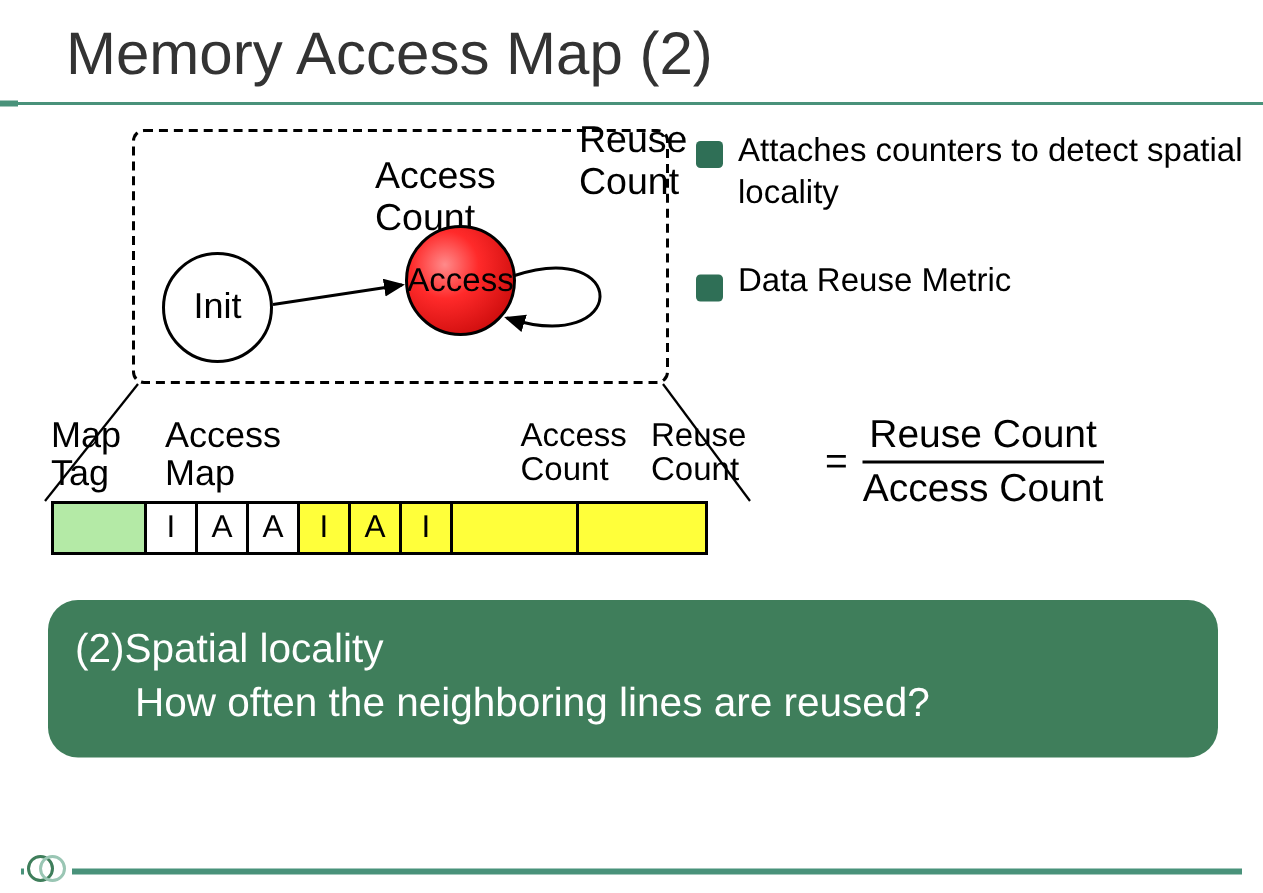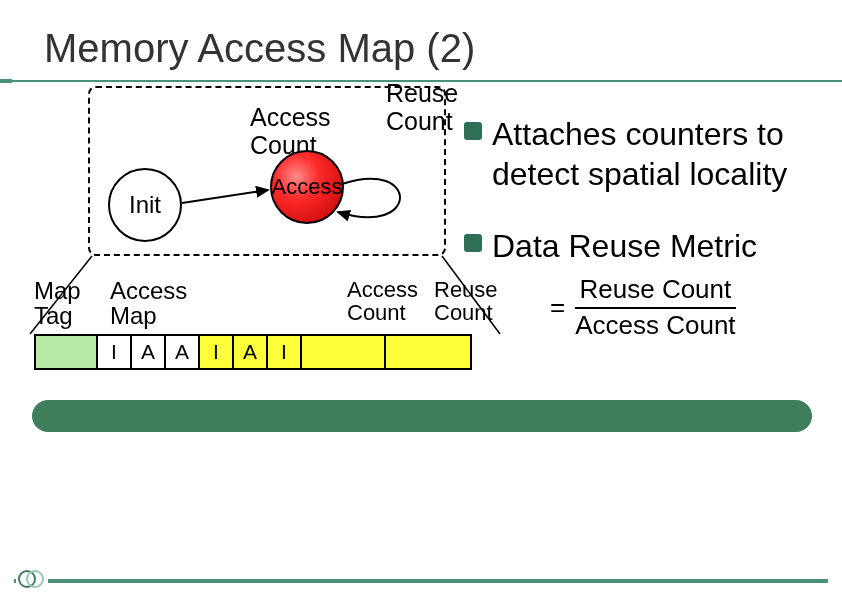--- a/index.html
+++ b/index.html
@@ -9,21 +9,20 @@
     background: #fff;
     font-family: Arial, Helvetica, sans-serif;
     position: relative;
     overflow: hidden;
   }
   .title-bar {
     position: relative;
     padding: 14px 0 6px 44px;
     font-size: 40px;
     color: #333;
-    margin-top: 12px;
   }
   .title-underline {
     height: 4px;
     background: linear-gradient(to right, #49927a 0, #49927a 12px, transparent 12px),
                 linear-gradient(to bottom, transparent 0, transparent 1px, #49927a 1px, #49927a 3px, transparent 3px);
     margin: 2px 0 0 0;
   }
   
   .dashed-box {
     position: absolute;
@@ -70,23 +69,22 @@
     position: absolute;
     left: 0; top: 0;
     overflow: visible;
   }
   
   .bullets {
     position: absolute;
     left: 464px;
     top: 86px;
     width: 368px;
-    font-size: 32px;
+    font-size: 22px;
     line-height: 1.25;
-    margin-top: 28px;
   }
   .bullet-row { display: flex; align-items: flex-start; margin-bottom: 14px; }
   .bullet-dot {
     width: 18px; height: 18px;
     background: #2f6f56;
     border-radius: 3px;
     margin: 8px 10px 0 0;
     flex: none;
   }
   .bullet-text { flex: 1; }
@@ -207,21 +205,21 @@
 <svg class="callout-svg" width="842" height="595">
   <line x1="92" y1="256" x2="30" y2="334" stroke="#000" stroke-width="1.5"></line>
   <line x1="442" y1="256" x2="500" y2="334" stroke="#000" stroke-width="1.5"></line>
 </svg>
 
 <div class="bullets">
   <div class="bullet-row">
     <div class="bullet-dot"></div>
     <div class="bullet-text">Attaches counters to detect spatial locality</div>
   </div>
-  <div class="bullet-row" style="margin-top:32px;">
+  <div class="bullet-row" style="margin-top:32px;align-items:flex-end;">
     <div class="bullet-dot"></div>
     <div class="bullet-text">Data Reuse Metric</div>
   </div>
 </div>
 
 <div class="formula">
   <span class="eq">=</span>
   <span class="frac">
     <span class="num">Reuse Count</span>
     <span class="bar"></span>
@@ -245,20 +243,22 @@
     <div class="cell cell-s">A</div>
     <div class="cell cell-s cell-yellow">I</div>
     <div class="cell cell-s cell-yellow">A</div>
     <div class="cell cell-s cell-yellow">I</div>
     <div class="cell cell-ac"></div>
     <div class="cell cell-rc"></div>
   </div>
 </div>
 
 <div class="footer-box">
+  <div class="l2">(2)Spatial locality</div>
+  <div class="l3">How often the neighboring lines are reused?</div>
 </div>
 
 <div class="bottom-bar"></div>
 <div class="logo">
   <svg width="32" height="24" viewBox="0 0 32 24">
     <circle cx="11" cy="12" r="8" fill="none" stroke="#3f7e5b" stroke-width="2"></circle>
     <circle cx="19" cy="12" r="8" fill="none" stroke="#9ac6b4" stroke-width="2"></circle>
   </svg>
 </div>
 

